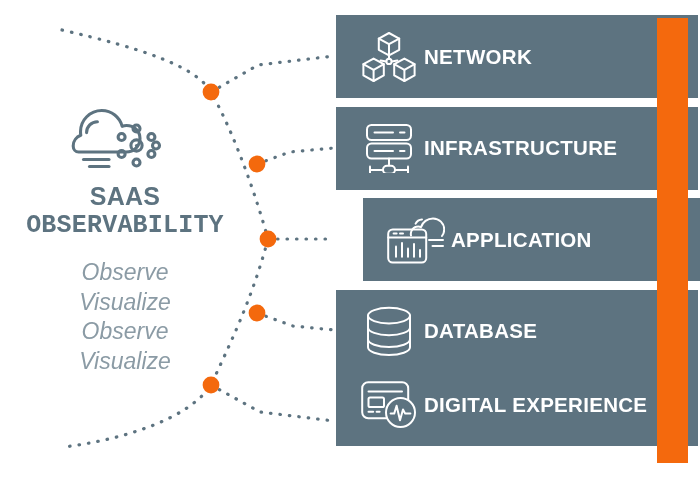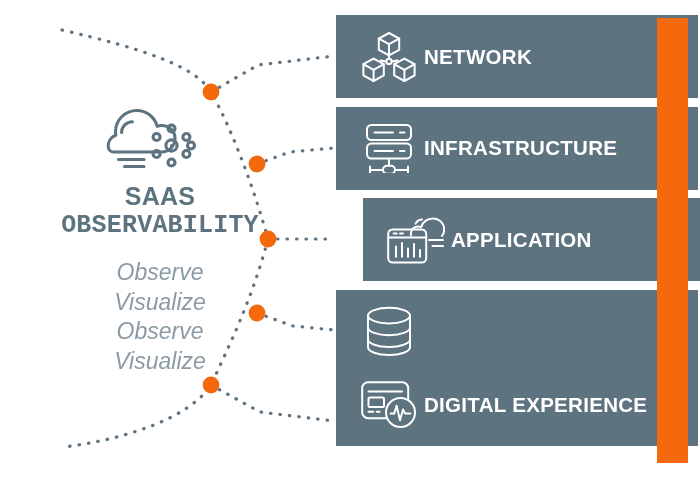--- a/index.html
+++ b/index.html
@@ -18,21 +18,20 @@
     overflow: hidden;
   }
 
   
   #left-panel {
     position: absolute;
     left: 0;
     top: 0;
     width: 250px;
     height: 480px;
-    margin-left: 35px;
   }
   #brand-icon {
     position: absolute;
     left: 68px;
     top: 100px;
     width: 104px;
     height: 76px;
   }
   #brand-title {
     position: absolute;
@@ -275,20 +274,21 @@
 
     <div class="bar-row" data-row="3">
       <div class="bar-icon">
         <svg width="46" height="50" viewBox="0 0 46 50" fill="none" stroke="#ffffff" stroke-width="2" stroke-linejoin="round" stroke-linecap="round">
           <ellipse cx="23" cy="9.6" rx="21" ry="7.8"></ellipse>
           <path d="M2 9.6 V21.4 C2 25.7 11.4 29.2 23 29.2 C34.6 29.2 44 25.7 44 21.4 V9.6"></path>
           <path d="M2 21.4 V33.2 C2 37.5 11.4 41 23 41 C34.6 41 44 37.5 44 33.2 V21.4"></path>
           <path d="M2 33.2 V41.2 C2 45.5 11.4 49 23 49 C34.6 49 44 45.5 44 41.2 V33.2"></path>
         </svg>
       </div>
+      <div class="bar-label">DATABASE</div>
     </div>
 
     <div class="bar-row" data-row="4">
       <div class="bar-icon">
         <svg width="56" height="48" viewBox="0 0 56 48" fill="none" stroke="#ffffff" stroke-width="2" stroke-linejoin="round" stroke-linecap="round">
 
           <rect x="1.2" y="1.2" width="46" height="36" rx="6"></rect>
           <path d="M7.5 10.5 H41"></path>
           <rect x="7.5" y="16.5" width="15.5" height="9.5" rx="1.6"></rect>
           <path d="M7.5 30.8 H12.2"></path>

